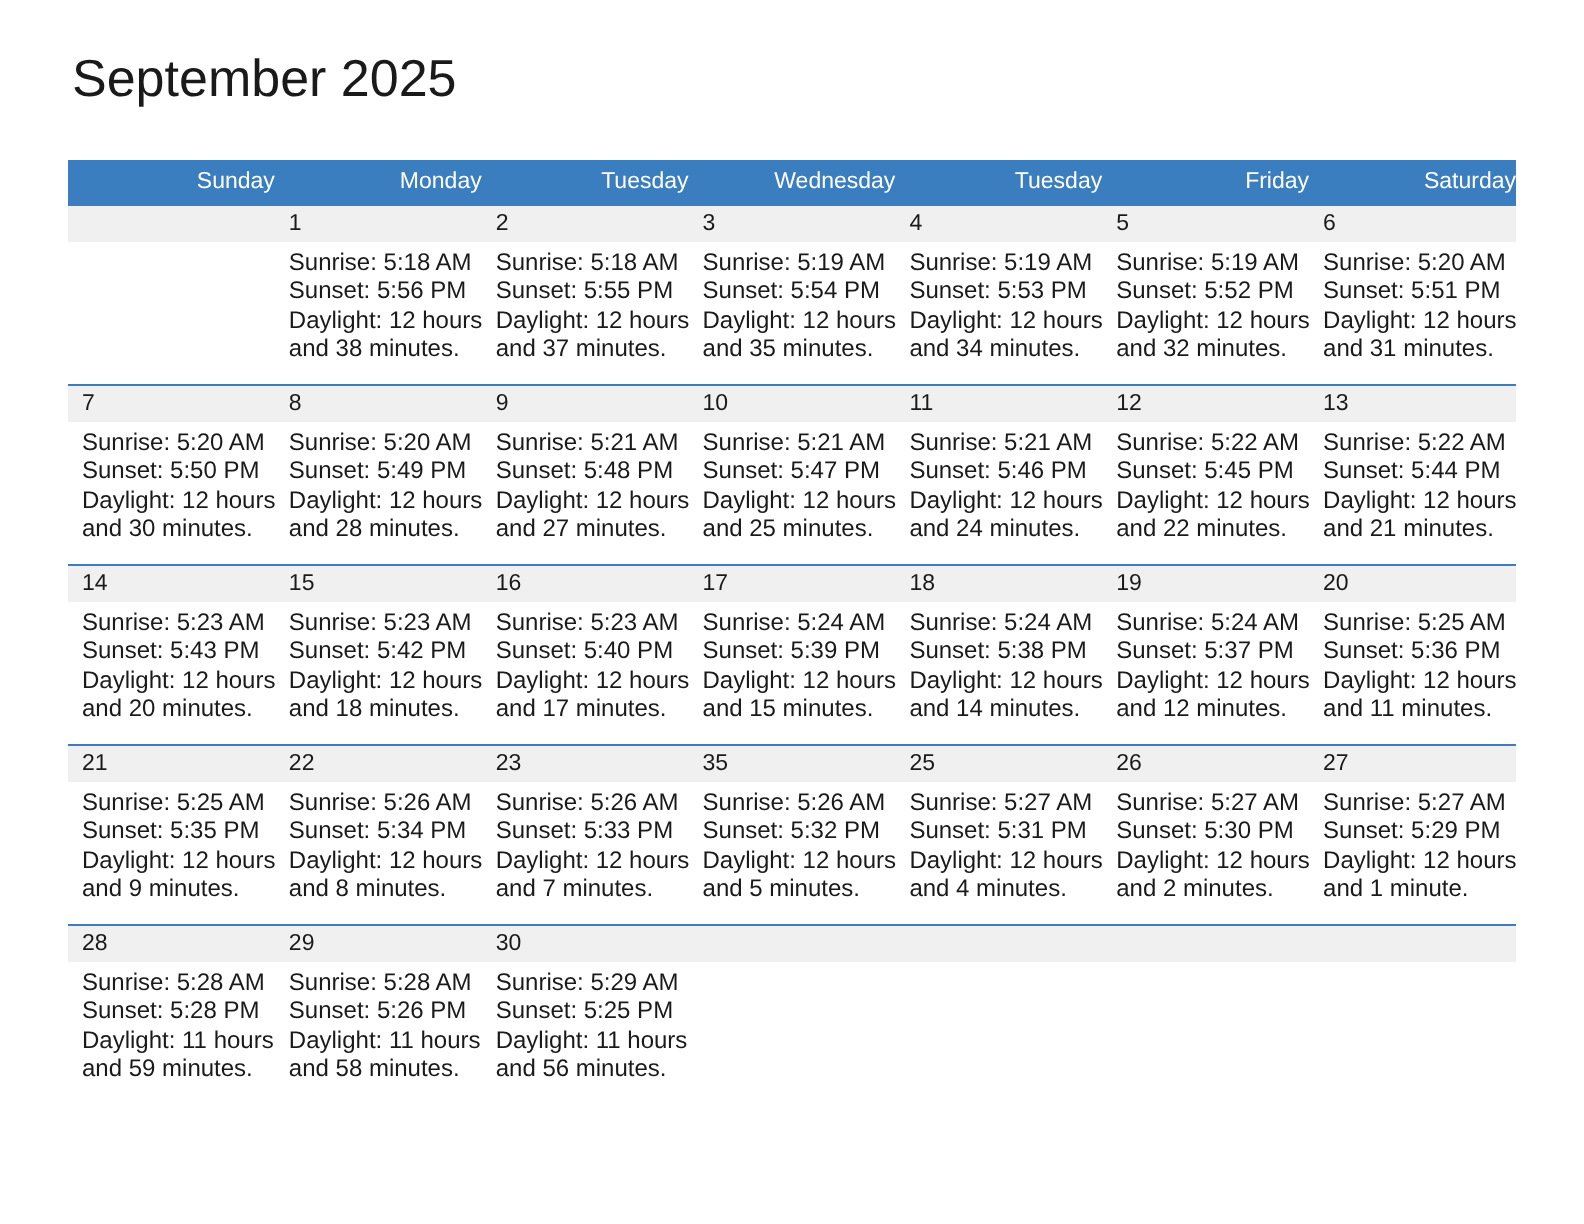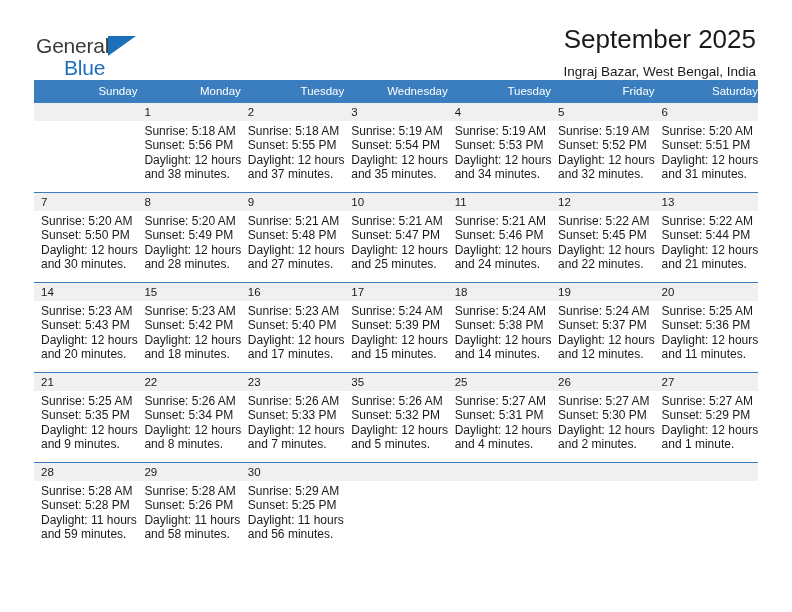--- a/index.html
+++ b/index.html
@@ -120,29 +120,23 @@
   .details div { white-space: nowrap; }
   td.blank .details { visibility: hidden; }
 </style>
 </head>
 <body>
 
 <div id="page">
 
   <div class="header">
 
-    <div class="brand">
-      <span class="brand-row1">General</span>
-      <span class="brand-tri"></span>
-      <span class="brand-row2">Blue</span>
-    </div>
 
     <div class="titles">
       <h1 class="cal-title">September 2025</h1>
-      <div class="cal-subtitle">Ingraj Bazar, West Bengal, India</div>
     </div>
 
   </div>
 
   <div class="cal-wrap">
     <table class="calendar">
       <thead>
         <tr id="hdr-row">
             <th>Sunday</th>
             <th>Monday</th>

